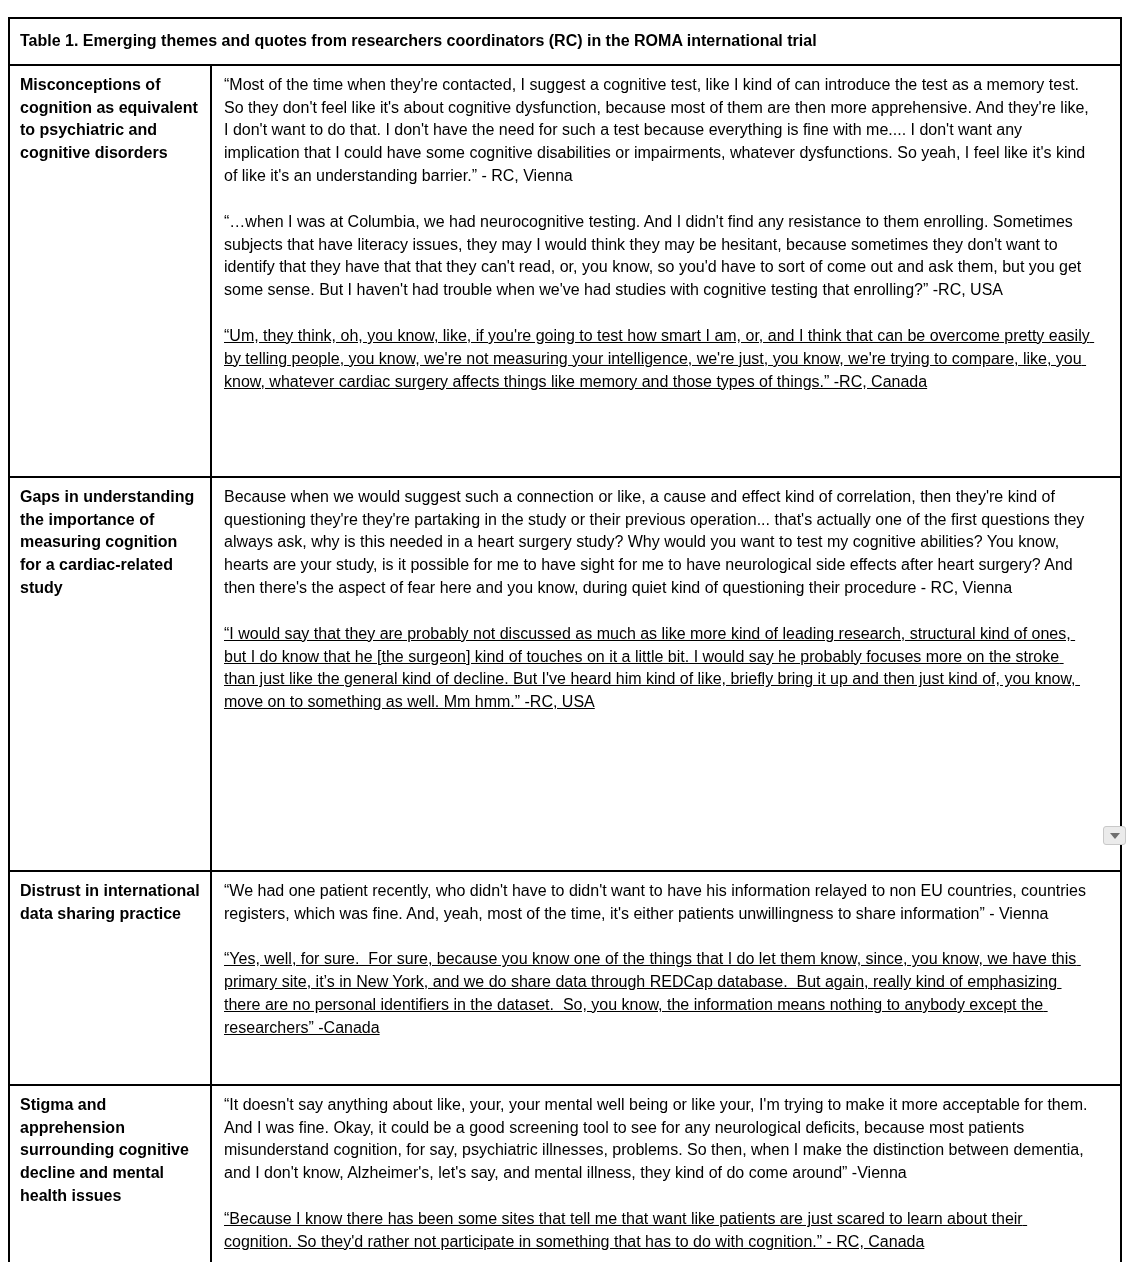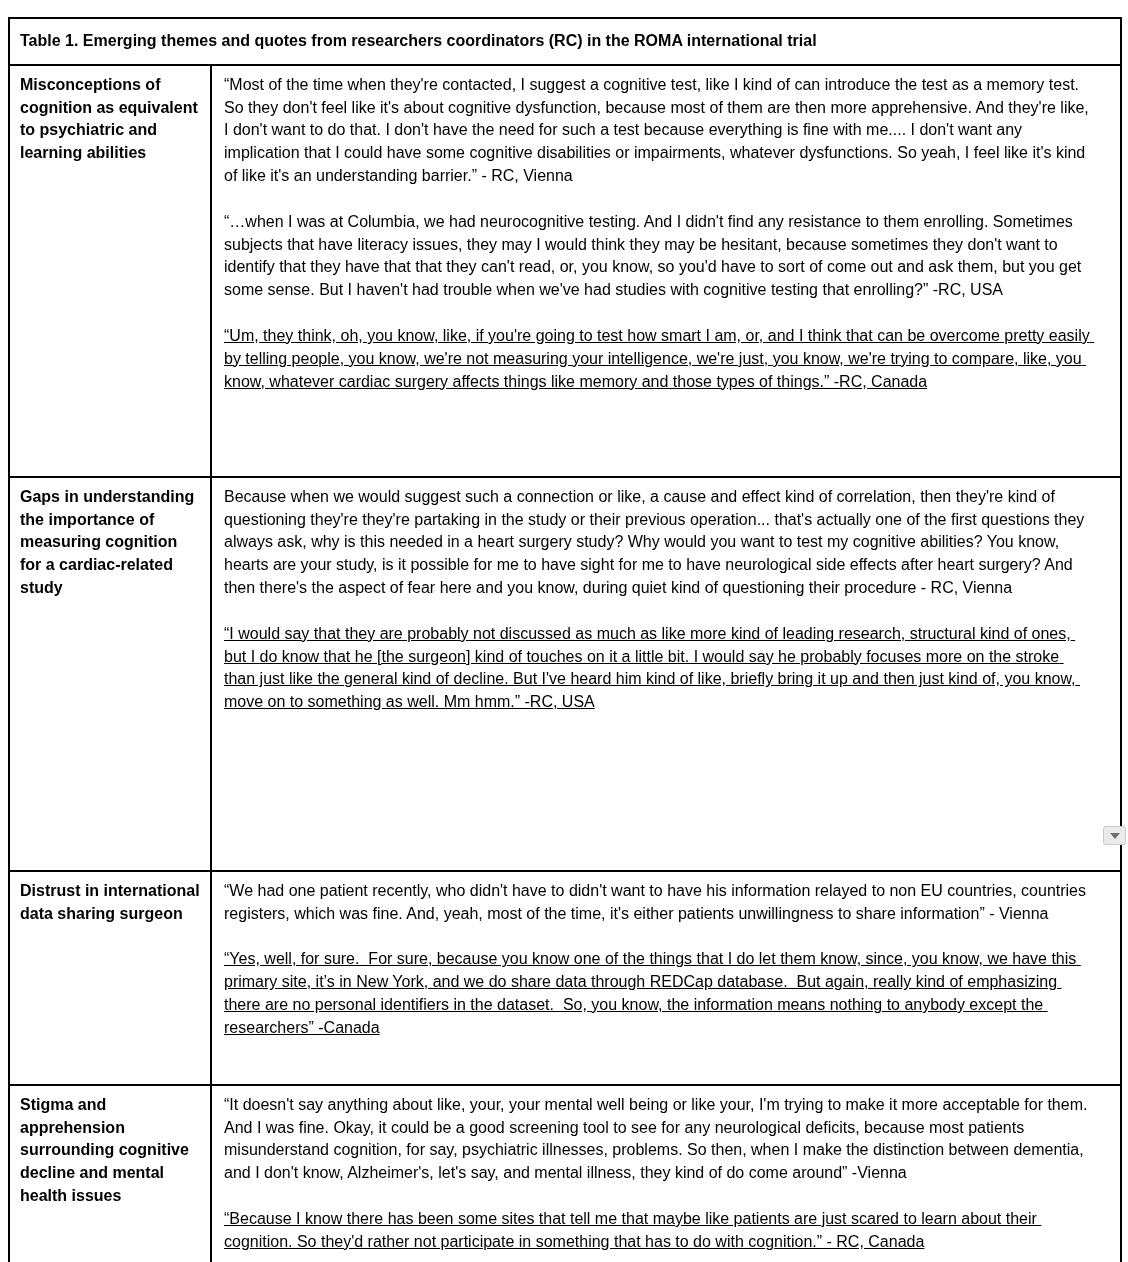--- a/index.html
+++ b/index.html
@@ -85,49 +85,49 @@
       <col class="theme-col">
       <col class="quote-col">
     </colgroup>
 
     <tbody>
         <tr>
       <td colspan="2" class="title-cell">Table 1. Emerging themes and quotes from researchers coordinators (RC) in the ROMA international trial</td>
     </tr>
 
     <tr class="row-1">
-      <td class="theme-cell">Misconceptions of cognition as equivalent to psychiatric and learning abilities</td>
+      <td class="theme-cell">Misconceptions of cognition as equivalent to psychiatric and cognitive disorders</td>
       <td class="quote-cell">
         <p class="quote">“Most of the time when they're contacted, I suggest a cognitive test, like I kind of can introduce the test as a memory test. So they don't feel like it's about cognitive dysfunction, because most of them are then more apprehensive. And they're like, I don't want to do that. I don't have the need for such a test because everything is fine with me.... I don't want any implication that I could have some cognitive disabilities or impairments, whatever dysfunctions. So yeah, I feel like it's kind of like it's an understanding barrier.” - RC, Vienna</p>
         <p class="quote">“…when I was at Columbia, we had neurocognitive testing. And I didn't find any resistance to them enrolling. Sometimes subjects that have literacy issues, they may I would think they may be hesitant, because sometimes they don't want to identify that they have that that they can't read, or, you know, so you'd have to sort of come out and ask them, but you get some sense. But I haven't had trouble when we've had studies with cognitive testing that enrolling?” -RC, USA</p>
         <p class="quote">“Um, they think, oh, you know, like, if you're going to test how smart I am, or, and I think that can be overcome pretty easily by telling people, you know, we're not measuring your intelligence, we're just, you know, we're trying to compare, like, you know, whatever cardiac surgery affects things like memory and those types of things.” -RC, Canada</p>
       </td>
     </tr>
 
     <tr class="row-2">
       <td class="theme-cell">Gaps in understanding the importance of measuring cognition for a cardiac-related study</td>
       <td class="quote-cell">
         <p class="quote">Because when we would suggest such a connection or like, a cause and effect kind of correlation, then they're kind of questioning they're they're partaking in the study or their previous operation... that's actually one of the first questions they always ask, why is this needed in a heart surgery study? Why would you want to test my cognitive abilities? You know, hearts are your study, is it possible for me to have sight for me to have neurological side effects after heart surgery? And then there's the aspect of fear here and you know, during quiet kind of questioning their procedure - RC, Vienna</p>
         <p class="quote">“I would say that they are probably not discussed as much as like more kind of leading research, structural kind of ones, but I do know that he [the surgeon] kind of touches on it a little bit. I would say he probably focuses more on the stroke than just like the general kind of decline. But I've heard him kind of like, briefly bring it up and then just kind of, you know, move on to something as well. Mm hmm.” -RC, USA</p>
       </td>
     </tr>
 
     <tr class="row-3">
-      <td class="theme-cell">Distrust in international data sharing surgeon</td>
+      <td class="theme-cell">Distrust in international data sharing practice</td>
       <td class="quote-cell">
         <p class="quote">“We had one patient recently, who didn't have to didn't want to have his information relayed to non EU countries, countries registers, which was fine. And, yeah, most of the time, it's either patients unwillingness to share information” - Vienna</p>
         <p class="quote">“Yes, well, for sure.  For sure, because you know one of the things that I do let them know, since, you know, we have this primary site, it’s in New York, and we do share data through REDCap database.  But again, really kind of emphasizing there are no personal identifiers in the dataset.  So, you know, the information means nothing to anybody except the researchers” -Canada</p>
       </td>
     </tr>
 
     <tr class="row-4">
       <td class="theme-cell">Stigma and apprehension surrounding cognitive decline and mental health issues</td>
       <td class="quote-cell">
         <p class="quote">“It doesn't say anything about like, your, your mental well being or like your, I'm trying to make it more acceptable for them. And I was fine. Okay, it could be a good screening tool to see for any neurological deficits, because most patients misunderstand cognition, for say, psychiatric illnesses, problems. So then, when I make the distinction between dementia, and I don't know, Alzheimer's, let's say, and mental illness, they kind of do come around” -Vienna</p>
-        <p class="quote">“Because I know there has been some sites that tell me that maybe like patients are just scared to learn about their cognition. So they'd rather not participate in something that has to do with cognition.” - RC, Canada</p>
+        <p class="quote">“Because I know there has been some sites that tell me that want like patients are just scared to learn about their cognition. So they'd rather not participate in something that has to do with cognition.” - RC, Canada</p>
       </td>
     </tr>
   </tbody>
     </table>
 
   <div class="dropdown-btn">
     <span class="triangle"></span>
   </div>
 
 </div>

